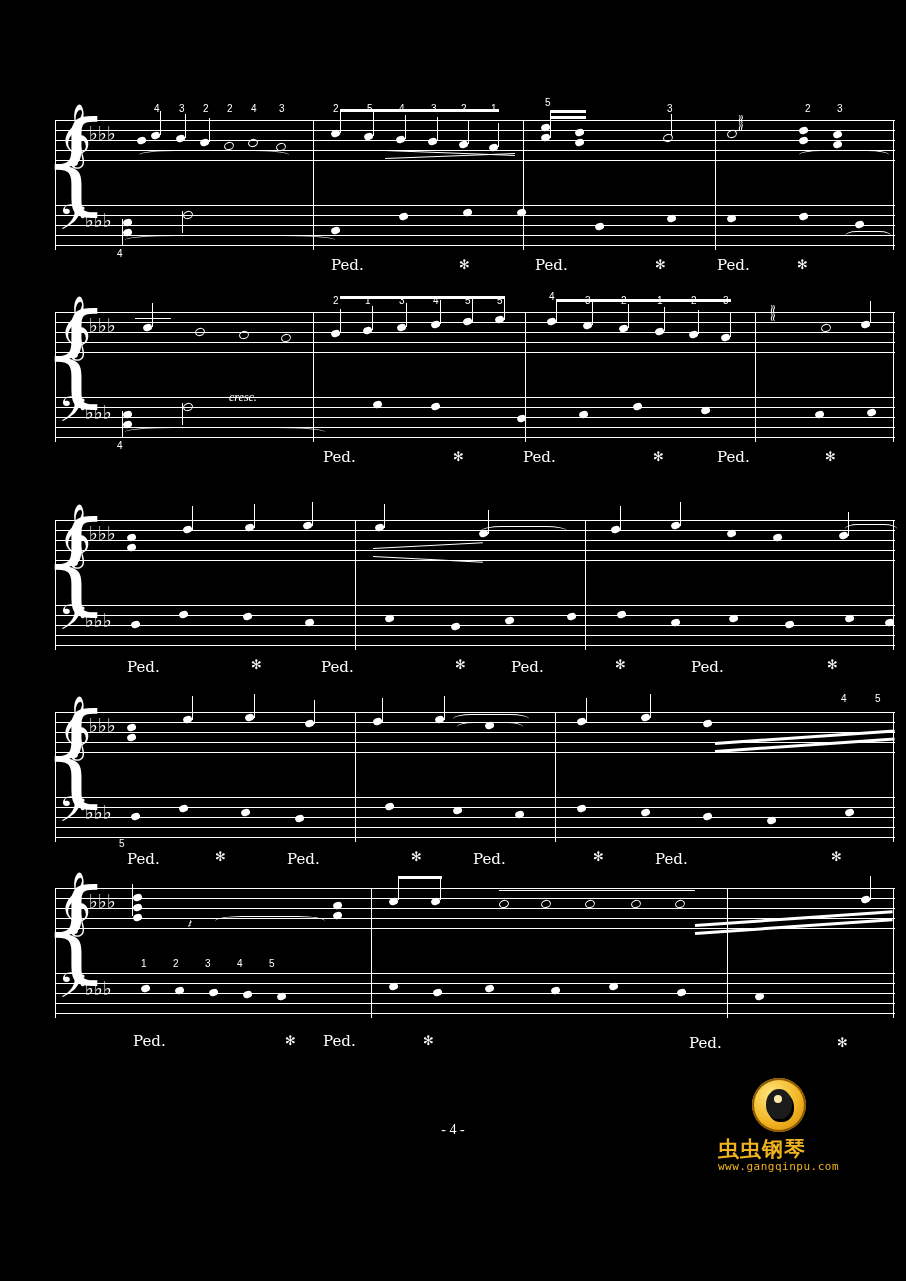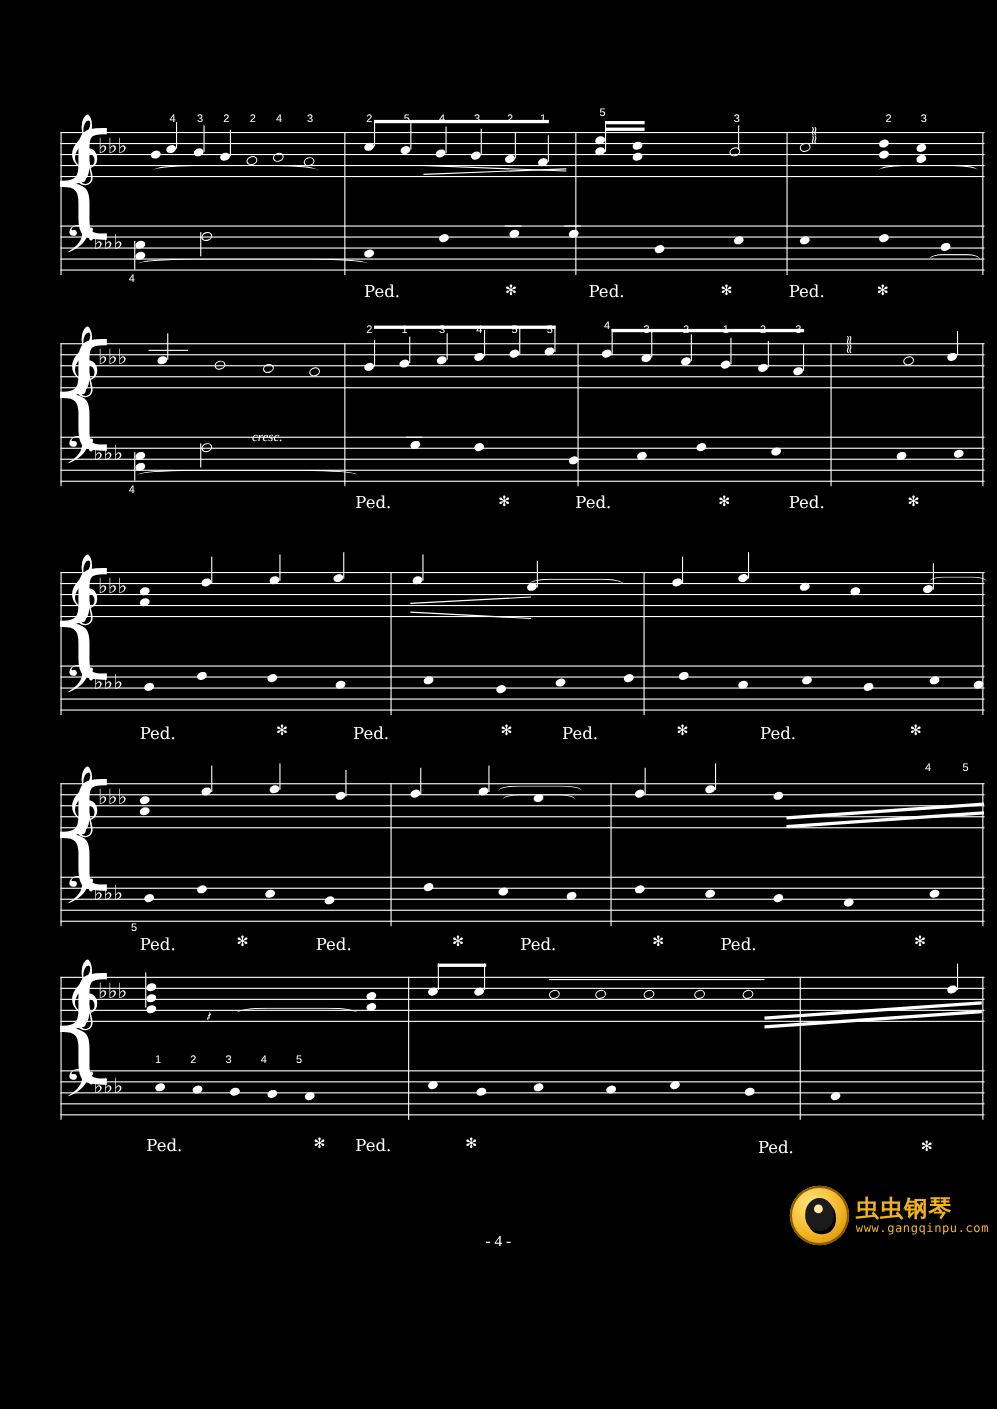--- a/index.html
+++ b/index.html
@@ -718,21 +718,21 @@
       <div class="pedal-star" style="left:230px;top:146px;">✻</div>
       <div class="pedal" style="left:268px;top:146px;">Ped.</div>
       <div class="pedal-star" style="left:368px;top:146px;">✻</div>
       <div class="pedal" style="left:634px;top:148px;">Ped.</div>
       <div class="pedal-star" style="left:782px;top:148px;">✻</div>
     </div>
   </div>
 
   <div class="page-number" style="top:1122px;">- 4 -</div>
 
-  <div class="watermark" style="left:718px;top:1078px;">
+  <div class="watermark" style="left:718px;top:1078px;flex-direction:column;">
     <div class="wm-badge"></div>
     <div class="wm-text">
       <div class="wm-title">虫虫钢琴</div>
       <div class="wm-url">www.gangqinpu.com</div>
     </div>
   </div>
 
 </div>
 
 </body></html>

